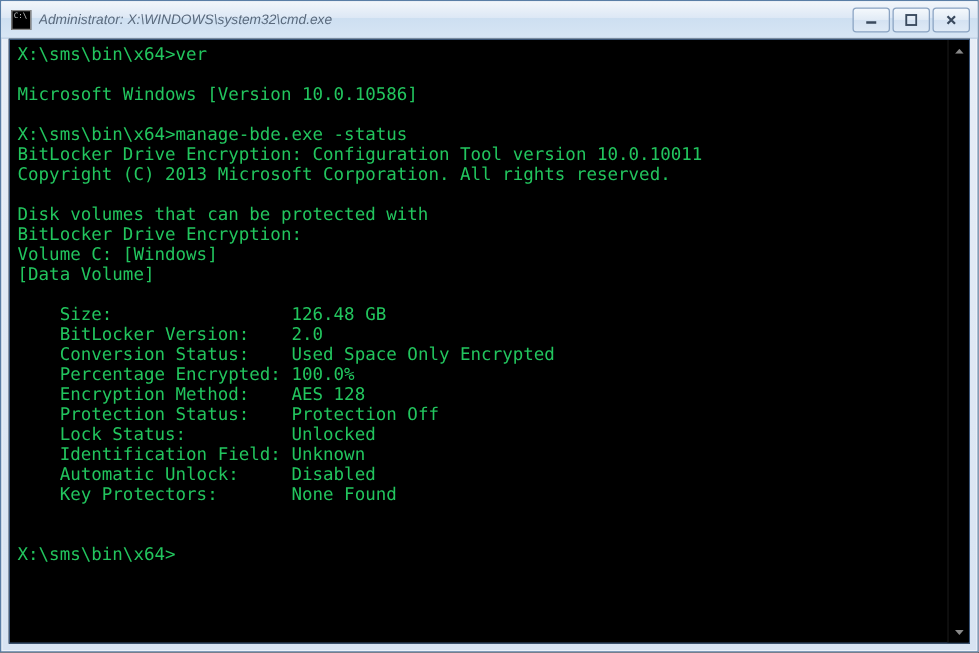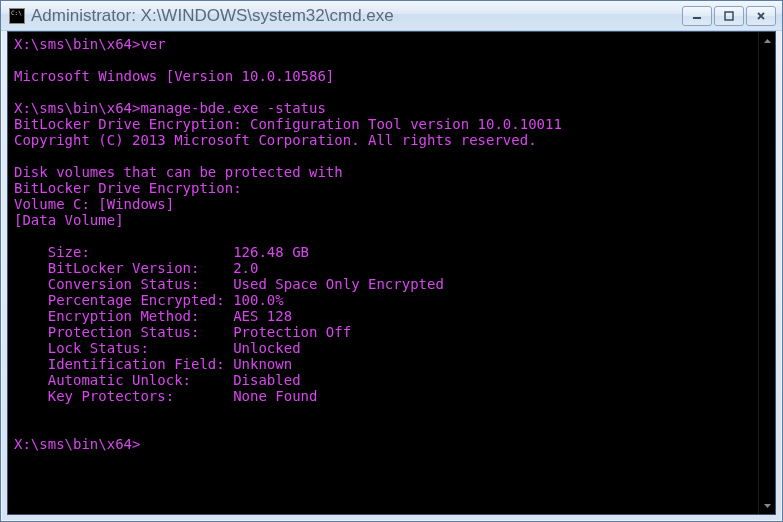--- a/index.html
+++ b/index.html
@@ -41,22 +41,23 @@
       position: absolute;
       color: #ccc;
       font-size: 6px;
       font-family: monospace;
       top: 1px;
       left: 1px;
       line-height: 1;
     }
     .titlebar-text {
       flex: 1;
-      font-size: 17px;
+      font-size: 11px;
       color: #5a6a7d;
+      font-style: italic;
       white-space: nowrap;
       overflow: hidden;
     }
     .window-controls {
       display: flex;
       gap: 2px;
     }
     .win-btn {
       width: 30px;
       height: 20px;
@@ -76,21 +77,21 @@
       border: 1px solid #3a5578;
       box-shadow: inset 0 0 3px rgba(0,0,0,0.6);
       overflow: hidden;
       position: relative;
     }
     .terminal {
       padding: 4px 6px;
       font-family: Consolas, 'Lucida Console', monospace;
       font-size: 14px;
       line-height: 16px;
-      color: #d946ef;
+      color: #22c55e;
       white-space: pre;
       height: 100%;
       overflow: hidden;
     }
     .scrollbar {
       position: absolute;
       right: 0;
       top: 0;
       bottom: 0;
       width: 17px;

